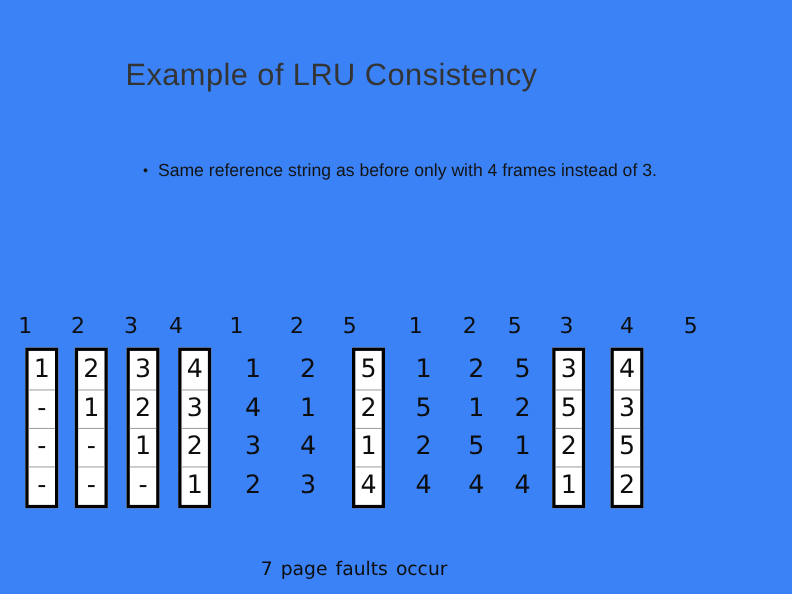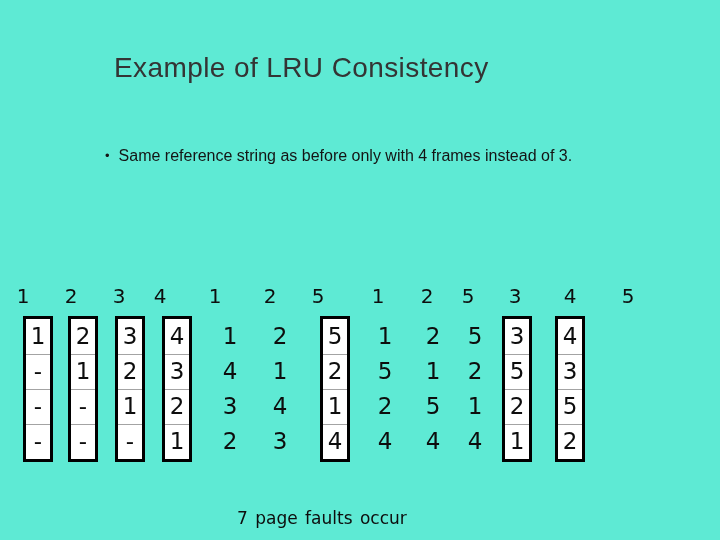--- a/index.html
+++ b/index.html
@@ -1,27 +1,27 @@
 <!DOCTYPE html>
 <html><head>
 <meta charset="utf-8">
 <style>
   html,body{margin:0;padding:0;background:#fff;}
   .slide{
-    position:relative;width:720px;height:540px;background:#5eead4;
+    position:relative;width:720px;height:540px;background:#3b82f6;
     font-family:"DejaVu Sans",sans-serif;color:#111;overflow:hidden;
   }
   .title{
     position:absolute;left:114px;top:52px;
     font-family:"Liberation Sans",sans-serif;
     font-size:28px;font-weight:400;color:#343434;letter-spacing:0.4px;
     white-space:nowrap;
   }
   .bullet-line{
-    position:absolute;left:105px;top:147px;
+    position:absolute;left:130px;top:147px;
     font-family:"Liberation Sans",sans-serif;
     font-size:16px;color:#141414;white-space:nowrap;
   }
   .bullet-dot{display:inline-block;margin-right:9px;font-size:13px;vertical-align:1px;}
   .faults-note{
     position:absolute;left:129px;top:220px;
     font-size:19px;color:#0d0d0d;word-spacing:4px;letter-spacing:0.2px;
     white-space:nowrap;
   }
   .ref-num{

